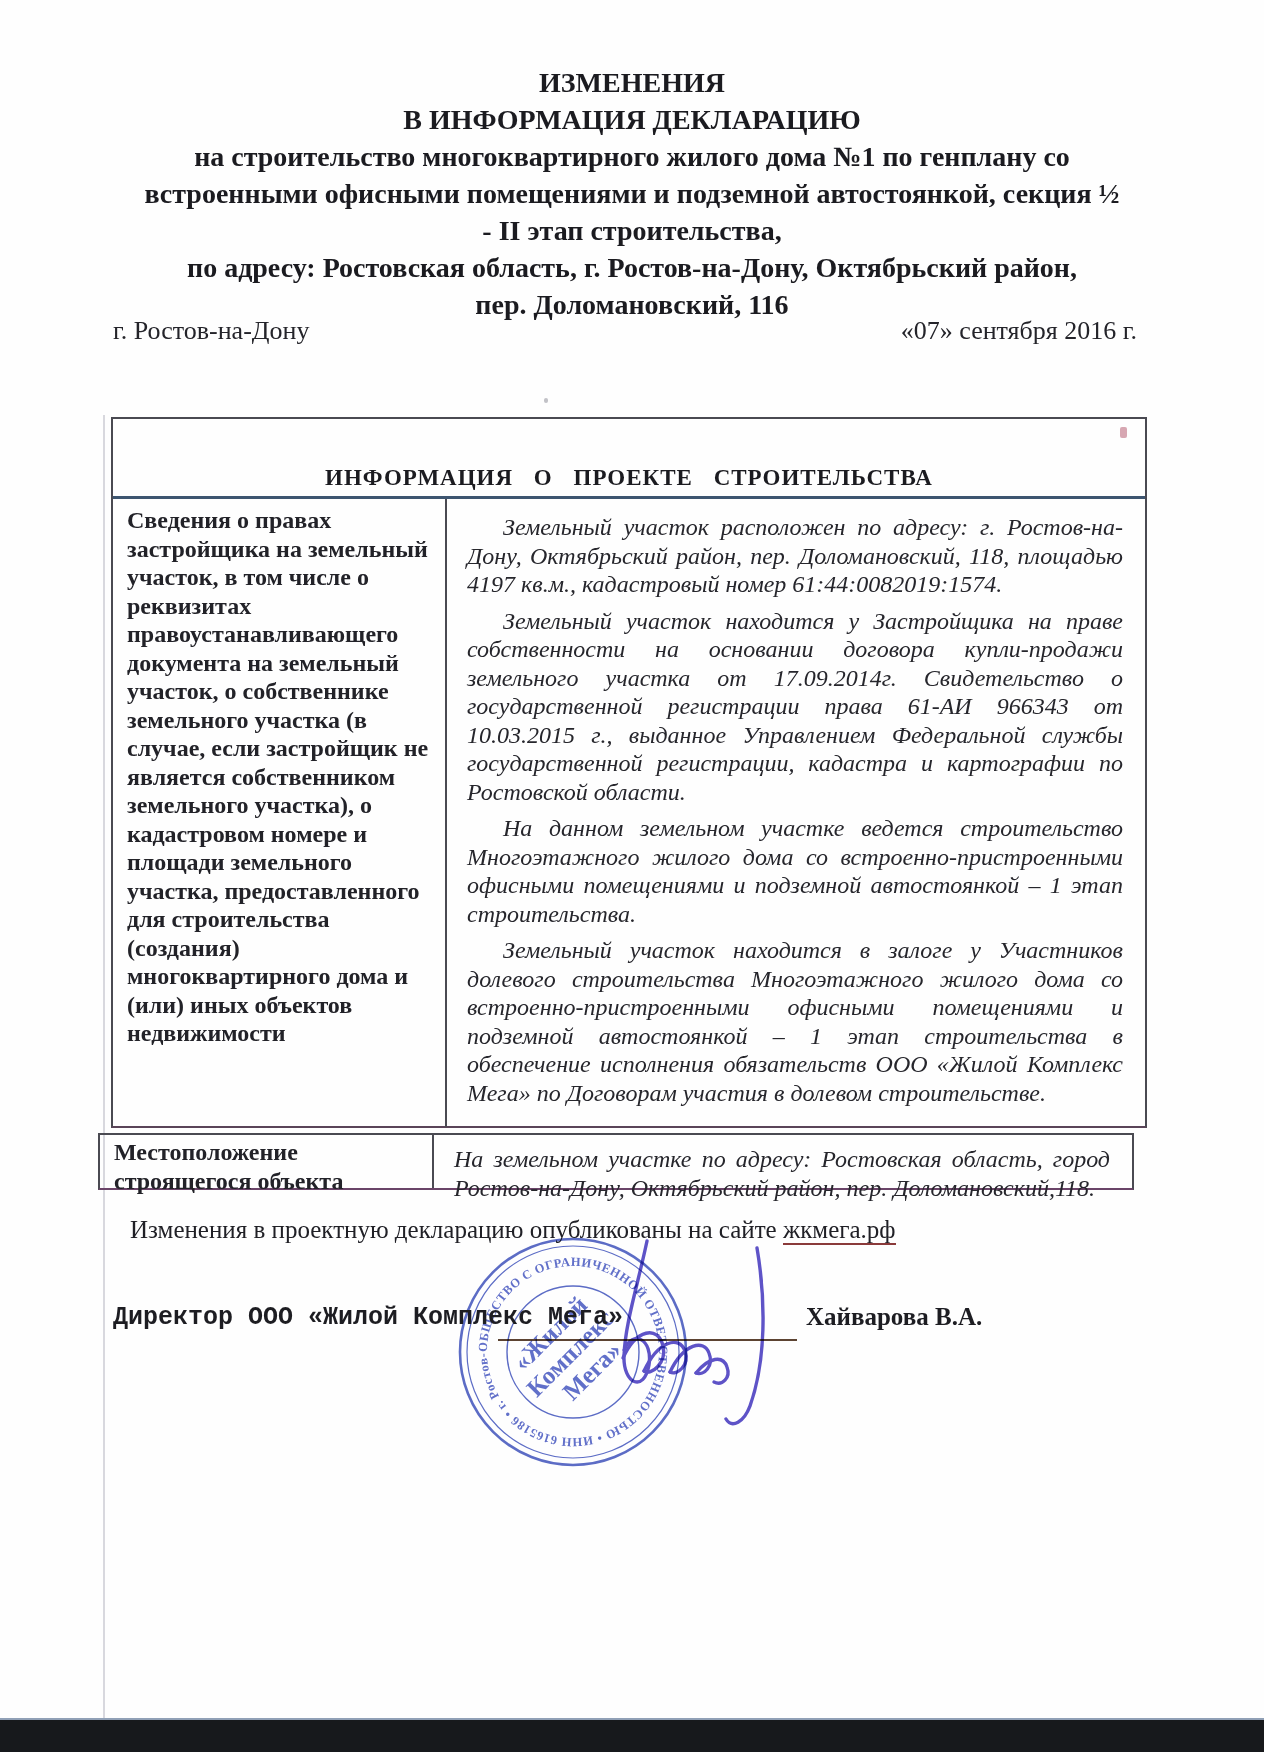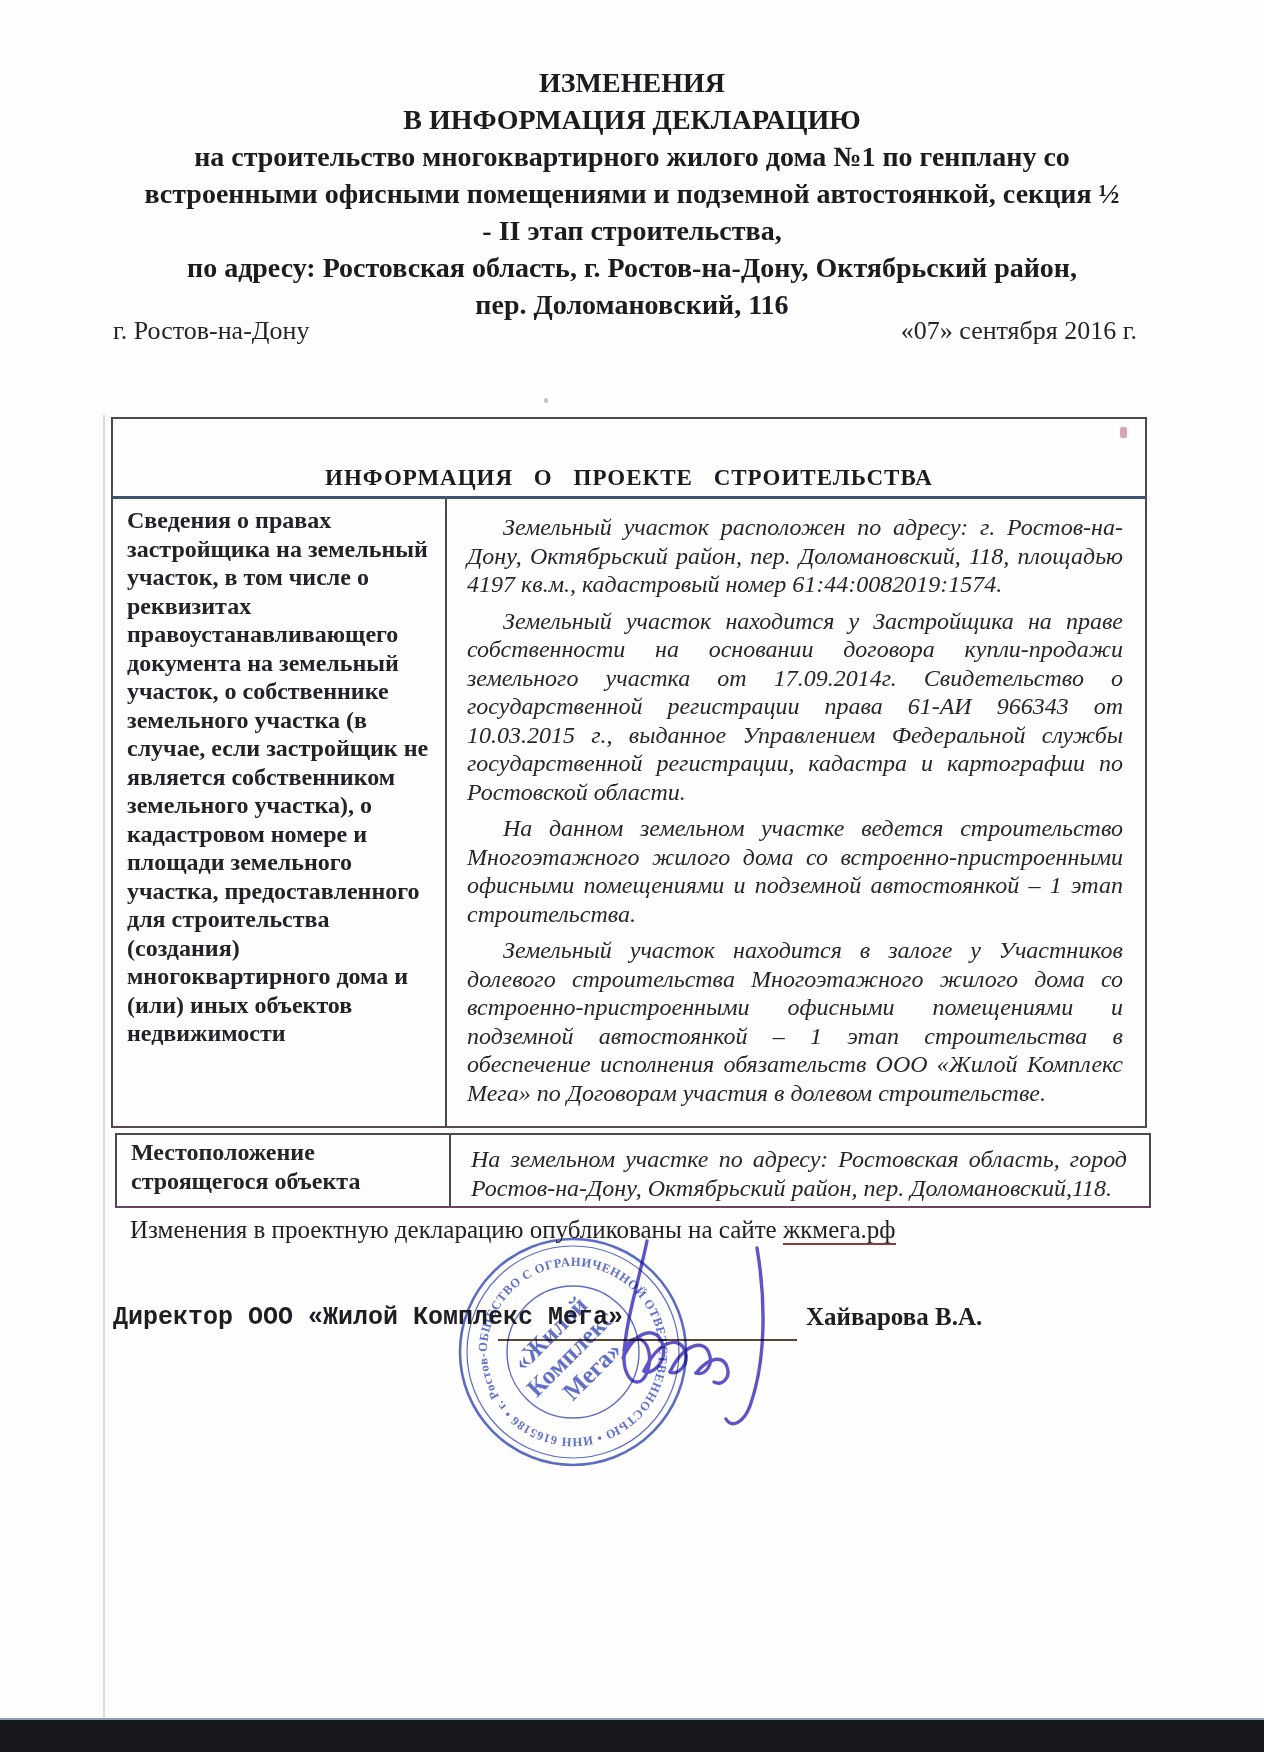--- a/index.html
+++ b/index.html
@@ -16,21 +16,21 @@
   .title-block{left:0;top:64px;width:1264px;text-align:center;
     font-weight:bold;font-size:28px;line-height:37px;color:#1b1b20;}
   
   .date-row{left:113px;top:316px;width:1024px;display:flex;
     justify-content:space-between;font-size:26px;color:#24242a;}
   
   .edge-line{left:103px;top:415px;width:2px;height:1303px;background:#d8d8de;}
   
   .boxA{left:111px;top:417px;width:1036px;height:711px;
     border:2px solid #4a4a52;border-bottom-color:#5a4458;box-sizing:border-box;}
-  .boxB{left:115px;top:1133px;width:1036px;height:75px;
+  .boxB{left:98px;top:1133px;width:1036px;height:57px;
     border:2px solid #4a4a52;border-bottom-color:#6a4468;box-sizing:border-box;}
   .tbl-header{position:absolute;left:0;top:0;width:100%;height:80px;
     border-bottom:3px solid #3d5570;box-sizing:border-box;
     display:flex;align-items:flex-end;justify-content:center;
     font-weight:bold;font-size:23px;letter-spacing:1px;word-spacing:14px;
     padding-bottom:5px;color:#1b1b20;}
   .row1{position:absolute;left:0;top:80px;width:100%;height:628px;display:flex;}
   .cell-label{width:332px;box-sizing:border-box;padding:7px 10px 0 14px;
     font-weight:bold;font-size:24px;line-height:28.5px;color:#222228;}
   .cell-value{flex:1;box-sizing:border-box;border-left:2px solid #4a4a52;

